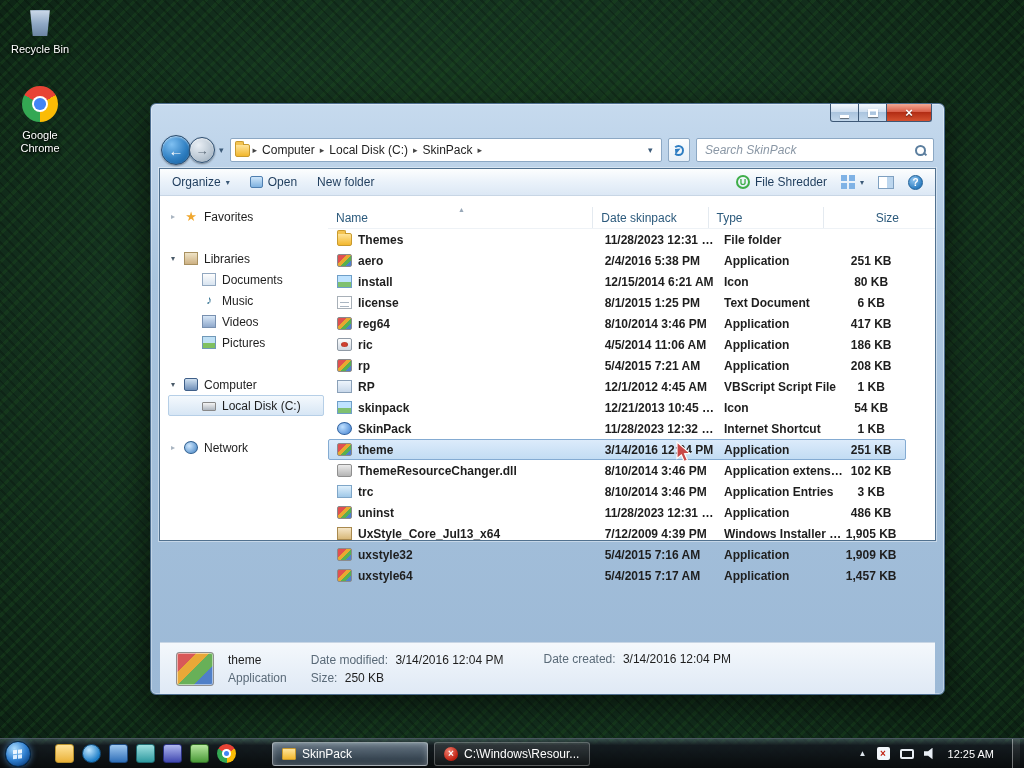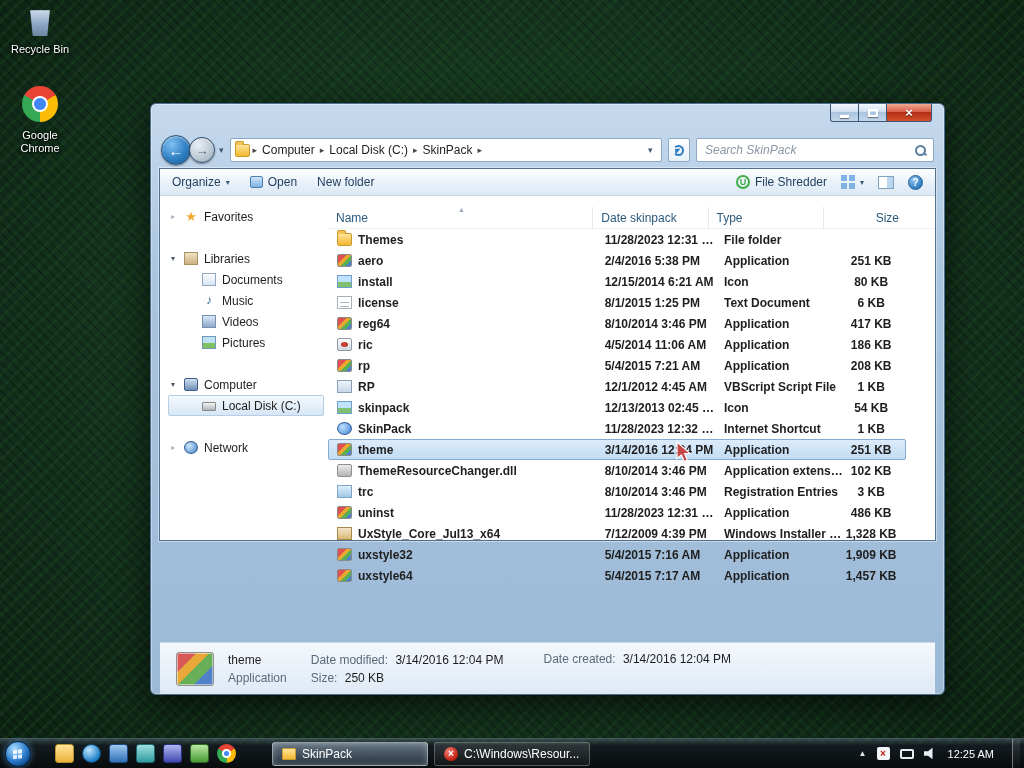--- a/index.html
+++ b/index.html
@@ -357,21 +357,21 @@
               <div class="frow">
                 <span class="fi fi-vbs"></span>
                 <span class="c-name">RP</span>
                 <span class="c-date">12/1/2012 4:45 AM</span>
                 <span class="c-type">VBScript Script File</span>
                 <span class="c-size">1 KB</span>
               </div>
               <div class="frow">
                 <span class="fi fi-ico"></span>
                 <span class="c-name">skinpack</span>
-                <span class="c-date">12/13/2013 02:45 …</span>
+                <span class="c-date">12/21/2013 10:45 …</span>
                 <span class="c-type">Icon</span>
                 <span class="c-size">54 KB</span>
               </div>
               <div class="frow">
                 <span class="fi fi-url"></span>
                 <span class="c-name">SkinPack</span>
                 <span class="c-date">11/28/2023 12:32 …</span>
                 <span class="c-type">Internet Shortcut</span>
                 <span class="c-size">1 KB</span>
               </div>
@@ -386,36 +386,36 @@
                 <span class="fi fi-dll"></span>
                 <span class="c-name">ThemeResourceChanger.dll</span>
                 <span class="c-date">8/10/2014 3:46 PM</span>
                 <span class="c-type">Application extens…</span>
                 <span class="c-size">102 KB</span>
               </div>
               <div class="frow">
                 <span class="fi fi-reg"></span>
                 <span class="c-name">trc</span>
                 <span class="c-date">8/10/2014 3:46 PM</span>
-                <span class="c-type">Registration Entries</span>
+                <span class="c-type">Application Entries</span>
                 <span class="c-size">3 KB</span>
               </div>
               <div class="frow">
                 <span class="fi fi-app"></span>
                 <span class="c-name">uninst</span>
                 <span class="c-date">11/28/2023 12:31 …</span>
                 <span class="c-type">Application</span>
                 <span class="c-size">486 KB</span>
               </div>
               <div class="frow">
                 <span class="fi fi-msi"></span>
                 <span class="c-name">UxStyle_Core_Jul13_x64</span>
                 <span class="c-date">7/12/2009 4:39 PM</span>
                 <span class="c-type">Windows Installer …</span>
-                <span class="c-size">1,328 KB</span>
+                <span class="c-size">1,905 KB</span>
               </div>
               <div class="frow">
                 <span class="fi fi-app"></span>
                 <span class="c-name">uxstyle32</span>
                 <span class="c-date">5/4/2015 7:16 AM</span>
                 <span class="c-type">Application</span>
                 <span class="c-size">1,909 KB</span>
               </div>
               <div class="frow">
                 <span class="fi fi-app"></span>

